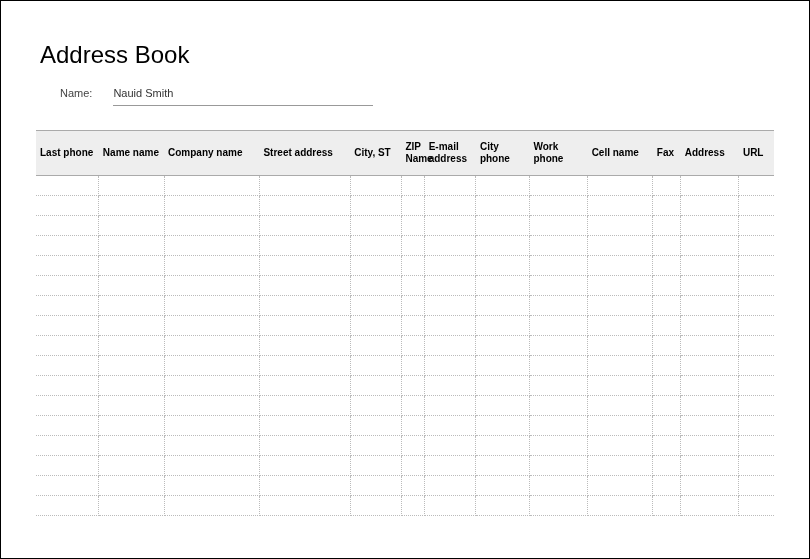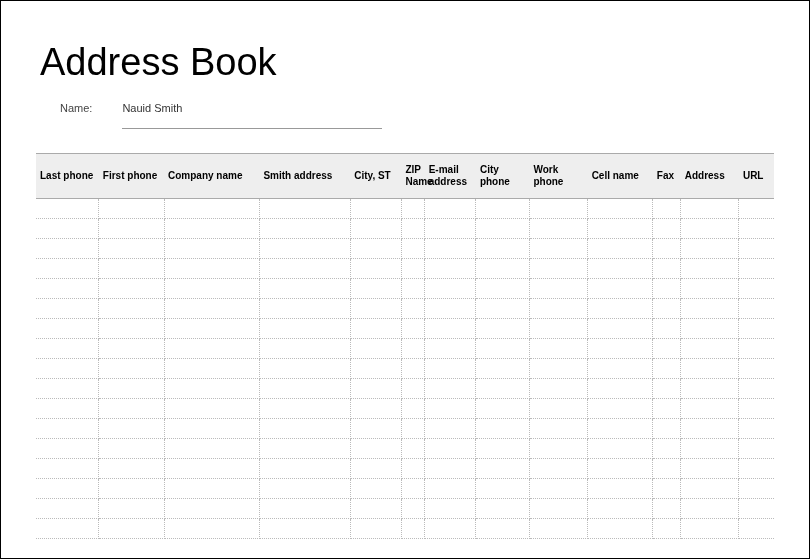--- a/index.html
+++ b/index.html
@@ -9,42 +9,42 @@
     }
     body {
       width: 810px;
       height: 559px;
       background: #ffffff;
       font-family: Arial, sans-serif;
       padding: 40px 35px 35px 35px;
       border: 1px solid #000;
     }
     .title {
-      font-size: 38px;
+      font-size: 24px;
       font-weight: 400;
       font-family: "Segoe UI Light", "Arial", sans-serif;
       color: #000;
       margin-bottom: 18px;
       margin-left: 4px;
     }
     .name-row {
       display: flex;
       align-items: baseline;
-      gap: 30px;
+      gap: 21px;
       margin-bottom: 24px;
       margin-left: 24px;
       font-size: 11px;
     }
     .name-label {
       color: #444;
     }
     .name-value {
       color: #333;
       border-bottom: 1px solid #999;
-      padding-bottom: 14px;
+      padding-bottom: 6px;
       padding-right: 200px;
     }
     .table-wrap {
       width: 100%;
     }
     table {
       width: 100%;
       border-collapse: collapse;
       table-layout: fixed;
     }
@@ -108,23 +108,23 @@
       <col class="col-home">
       <col class="col-work">
       <col class="col-cell">
       <col class="col-fax">
       <col class="col-birthday">
       <col class="col-url">
     </colgroup>
     <thead>
       <tr>
         <th>Last phone</th>
-        <th>First phone</th>
+        <th>Name name</th>
         <th>Company name</th>
-        <th>Smith address</th>
+        <th>Street address</th>
         <th>City, ST</th>
         <th>ZIP Name</th>
         <th>E-mail address</th>
         <th>City phone</th>
         <th>Work phone</th>
         <th>Cell name</th>
         <th>Fax</th>
         <th>Address</th>
         <th>URL</th>
       </tr>

